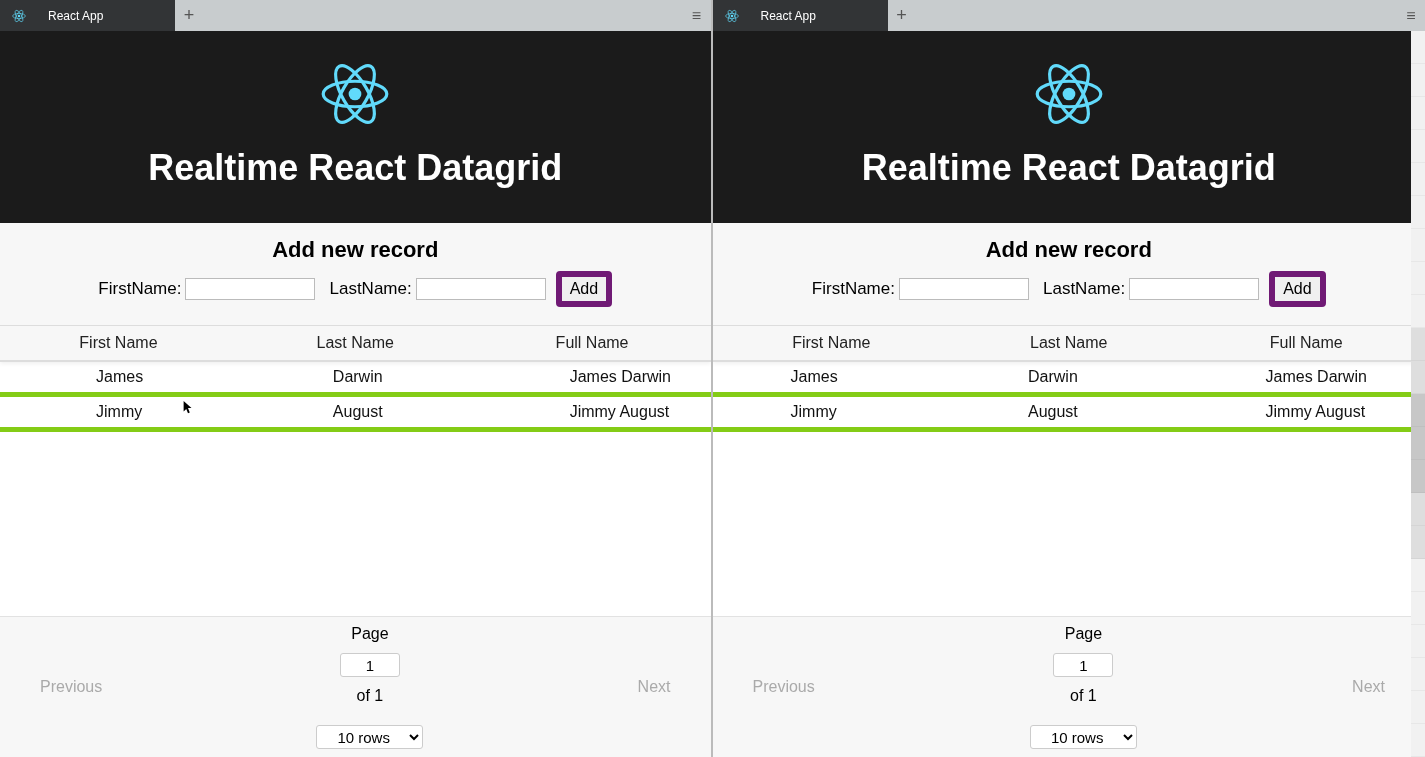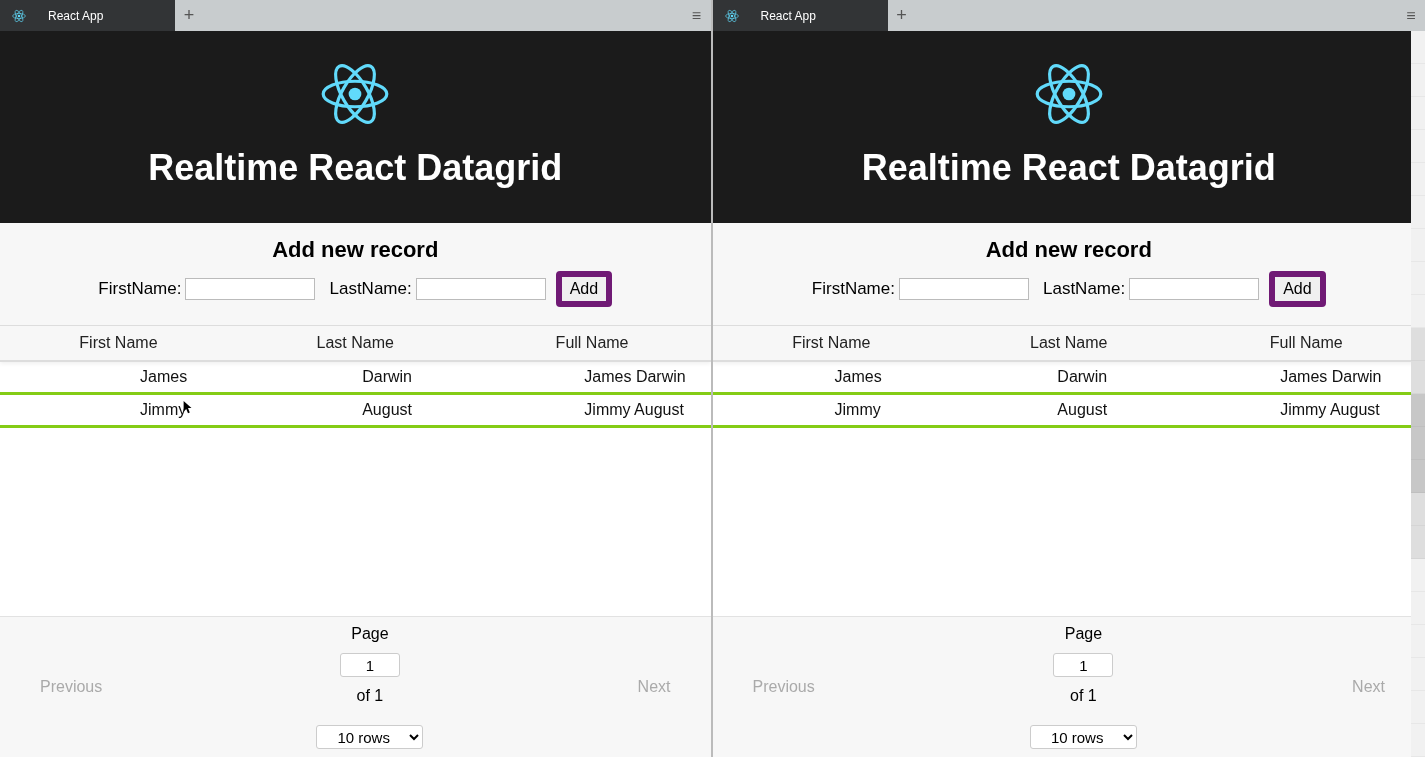--- a/index.html
+++ b/index.html
@@ -28,21 +28,21 @@
   .form-row { display: inline-flex; align-items: center; gap: 4px; font-size: 17px; }
   .form-row label { font-size: 17px; }
   .form-row input[type=text] { height: 22px; width: 130px; border: 1px solid #bbb; background: #fff; padding: 0 4px; font-size: 14px; }
   .form-row button { font-size: 16px; padding: 3px 8px; border: 6px solid #701a75; border-radius: 4px; background: #f0f0f0; cursor: pointer; margin-left: 6px; }
 
   
   .grid-wrap { flex: 1; display: flex; flex-direction: column; border-top: 1px solid #ddd; background: #fff; overflow: hidden; }
   .grid-head { display: flex; background: #f7f7f7; border-bottom: 2px solid #ddd; box-shadow: 0 2px 4px rgba(0,0,0,0.06); }
   .grid-head .col { flex: 1; text-align: center; padding: 8px 21px; font-size: 16px; color: #222; }
   .grid-body { flex: 1; overflow: auto; }
-  .grid-row { display: flex; border-bottom: 3px solid #84cc16; padding-left: 44px; }
+  .grid-row { display: flex; border-bottom: 5px solid #84cc16; }
   .grid-row .cell { flex: 1; padding: 6px 4px 6px 96px; font-size: 16px; color: #111; text-align: left; white-space: nowrap; overflow: hidden; text-overflow: ellipsis; }
   .pane:last-child .grid-row .cell { padding-left: 78px; }
 
   
   .pager { display: flex; align-items: center; justify-content: space-between; padding: 8px 40px; border-top: 1px solid #e2e2e2; background: #f7f7f7; font-size: 16px; }
   .pager .btn { color: #aaa; cursor: default; background: none; border: none; font-size: 16px; }
   .pager .center { display: flex; align-items: center; gap: 10px; flex-direction: column; }
   .pager .page-input { width: 60px; height: 24px; text-align: center; border: 1px solid #ccc; border-radius: 3px; font-size: 15px; }
   .pager select { height: 24px; font-size: 15px; border: 1px solid #ccc; border-radius: 3px; background: #fff; padding: 0 16px; }
 

